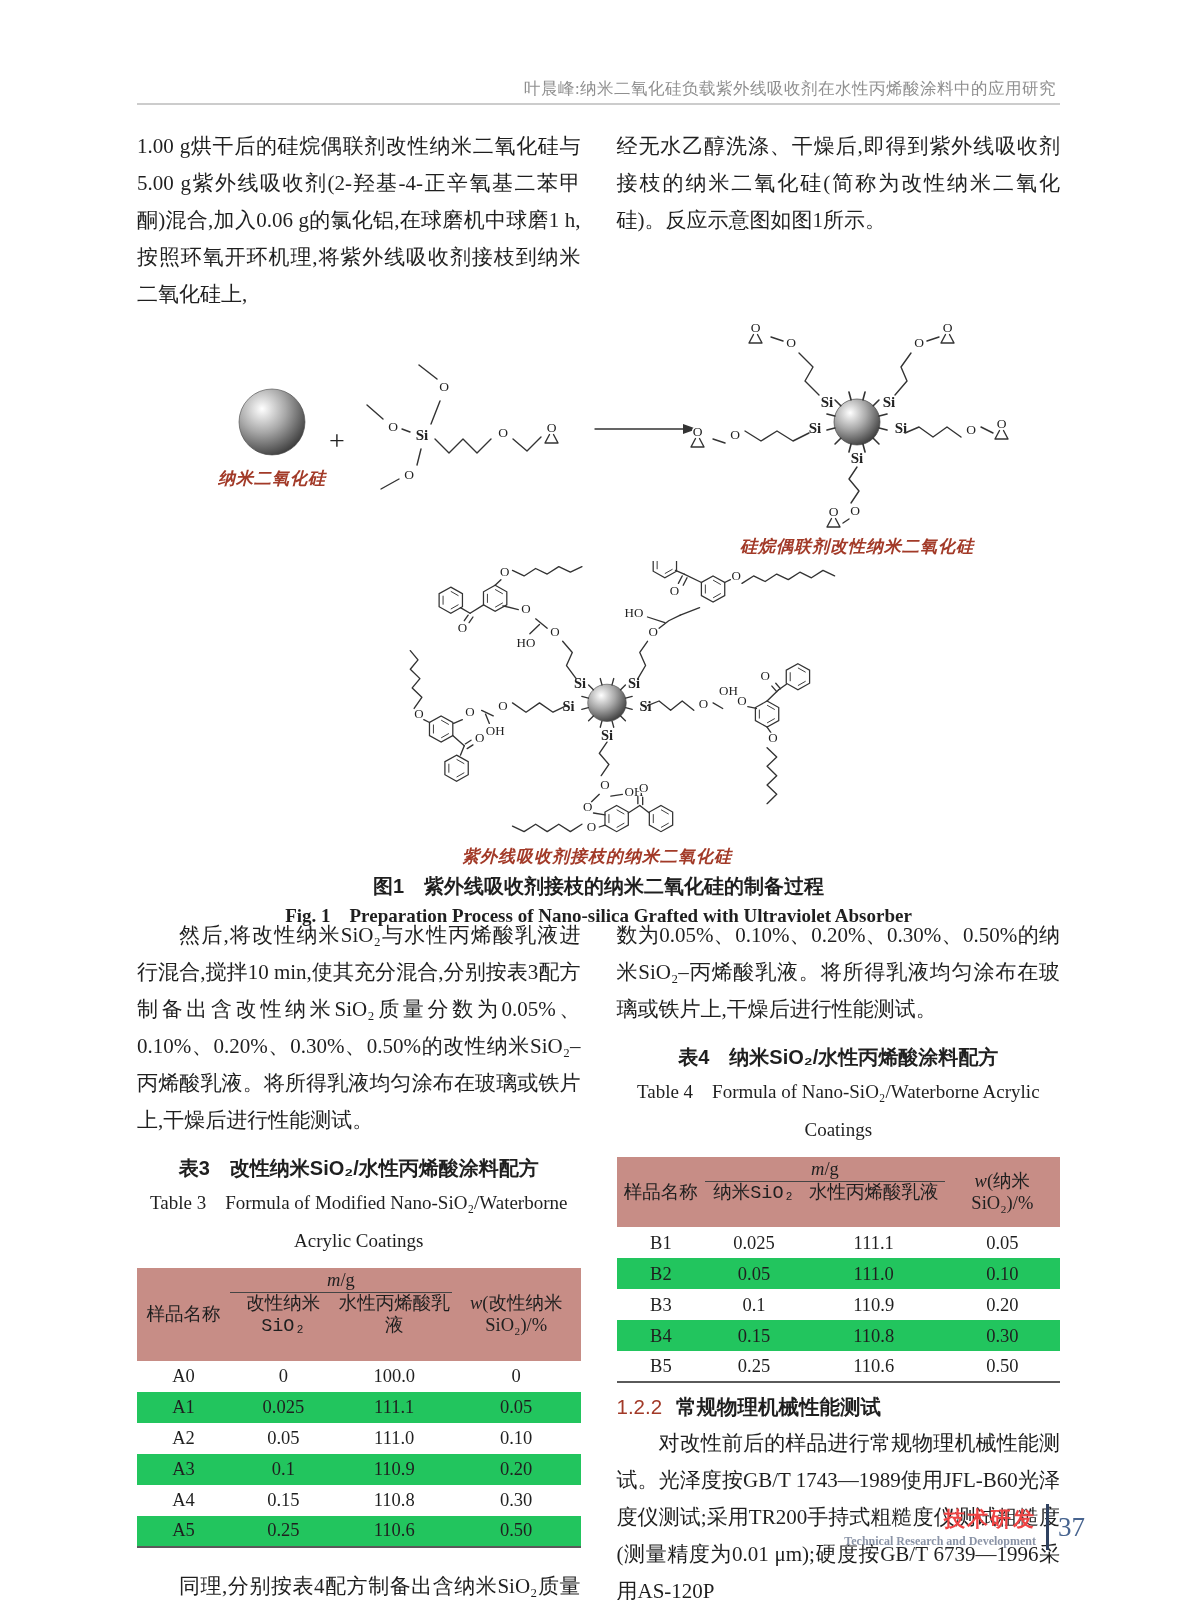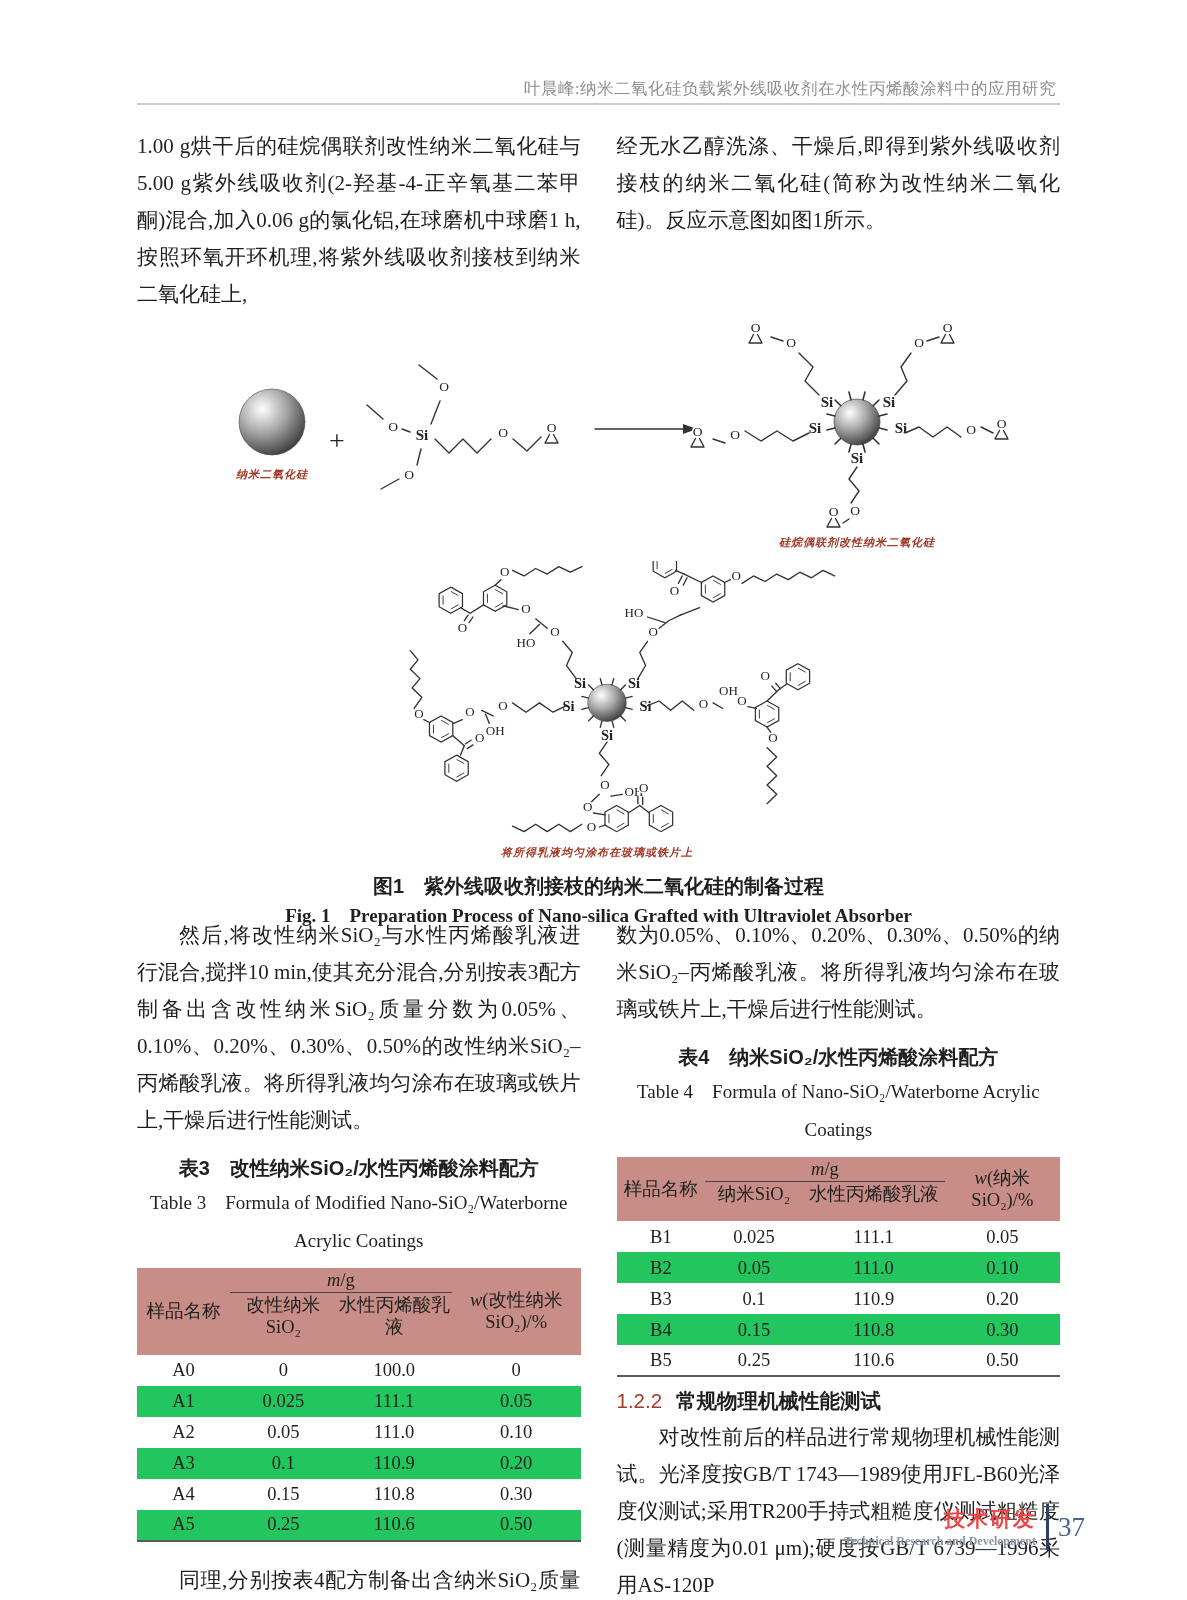--- a/index.html
+++ b/index.html
@@ -19,21 +19,21 @@
   .col { width:443.5px; }
   .body-para { font-size:21px; line-height:37px; text-align:justify; }
   .indent { text-indent:2em; }
 
   
   .figure { position:relative; width:923px; height:600px; margin-top:4px; }
   .figure svg { position:absolute; }
   .svg1 { left:60px; top:0; }
   .svg2 { left:200px; top:244px; }
   .red-label { position:absolute; color:#a23a28; font-weight:bold; font-style:italic;
-    font-size:11px; text-align:center; letter-spacing:1px; font-family:"Liberation Serif","DejaVu Serif",serif; }
+    font-size:17px; text-align:center; letter-spacing:1px; font-family:"Liberation Serif","DejaVu Serif",serif; }
   .lbl1 { left:60px; top:150px; width:150px; }
   .lbl2 { left:585px; top:218px; width:270px; }
   .lbl3 { left:290px; top:528px; width:340px; }
   .fig-cap-cn { position:absolute; top:556px; width:100%; text-align:center; font-weight:bold;
     font-size:20px; font-family:"Liberation Sans","DejaVu Sans",sans-serif; }
   .fig-cap-en { position:absolute; top:586px; width:100%; text-align:center; font-weight:bold; font-size:19px; }
 
   svg text { font-family:"Liberation Serif","DejaVu Serif",serif; fill:#222;
     paint-order:stroke; stroke:#ffffff; stroke-width:3px; }
   svg .atom { font-size:13.5px; text-anchor:middle; }
@@ -42,21 +42,21 @@
   svg polyline, svg line, svg path.bond { fill:none; stroke:#333; stroke-width:1.4; stroke-linejoin:round; stroke-linecap:round; }
 
   
   .tbl-title-cn { text-align:center; font-weight:bold; font-size:20px; margin-top:16px;
     font-family:"Liberation Sans","DejaVu Sans",sans-serif; }
   .tbl-title-en { text-align:center; font-weight:normal; font-size:19px; line-height:38px; margin:2px 10px 8px; }
   table { width:100%; border-collapse:collapse; font-size:18.5px; table-layout:fixed; }
   table { border-bottom:2px solid #5a5a5a; }
   th,td { text-align:center; font-weight:normal; vertical-align:middle; padding:1px 2px; line-height:1.2; }
   thead th { background:#c78d86; }
-  thead tr.sub th { padding-bottom:16px; }
+  thead tr.sub th { padding-bottom:22px;font-family:Liberation Mono, monospace; }
   th.mg { border-bottom:1.2px solid #444; }
   tbody td { height:31px; }
   tr.alt td { background:#22c55e; }
 
   
   .sec-head { margin-top:6px; font-family:"Liberation Sans","DejaVu Sans",sans-serif;
     font-size:20.5px; height:36px; line-height:36px; }
   .sec-num { color:#a23a28; margin-right:14px; }
   .sec-title { font-weight:bold; }
 
@@ -275,21 +275,21 @@
           <path class="bond" d="M312,260 L312,252 M317,261 L317,253"></path>
             <text class="atom" x="318" y="248">O</text>
           <line x1="314" y1="262" x2="324" y2="270"></line>
             <use href="#benz" x="336" y="276"></use>
           <line x1="278" y1="283" x2="272" y2="285"></line>
             <text class="atom" x="264" y="289">O</text>
           <polyline points="254,282 242,290 230,282 218,290 206,282 194,290 182,284"></polyline>
         </g>
       </svg>
 
-      <div class="red-label lbl3">将所得乳液均匀涂布在玻璃或铁片上</div>
+      <div class="red-label lbl3">紫外线吸收剂接枝的纳米二氧化硅</div>
       <div class="fig-cap-cn">图1　紫外线吸收剂接枝的纳米二氧化硅的制备过程</div>
       <div class="fig-cap-en">Fig. 1　Preparation Process of Nano-silica Grafted with Ultraviolet Absorber</div>
     </div>
 
     <div class="row">
 
       <div class="col">
         <div class="body-para indent">然后,将改性纳米SiO₂与水性丙烯酸乳液进行混合,搅拌10 min,使其充分混合,分别按表3配方制备出含改性纳米SiO₂质量分数为0.05%、0.10%、0.20%、0.30%、0.50%的改性纳米SiO₂–丙烯酸乳液。将所得乳液均匀涂布在玻璃或铁片上,干燥后进行性能测试。</div>
 
         <div class="tbl-title-cn">表3　改性纳米SiO₂/水性丙烯酸涂料配方</div>

